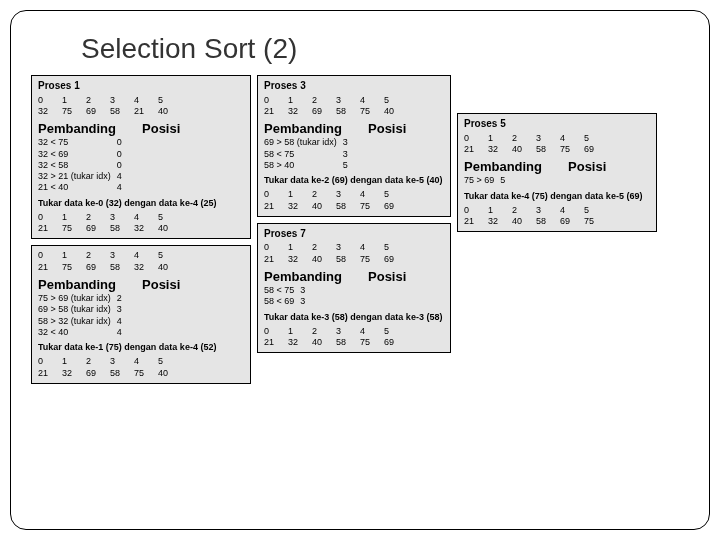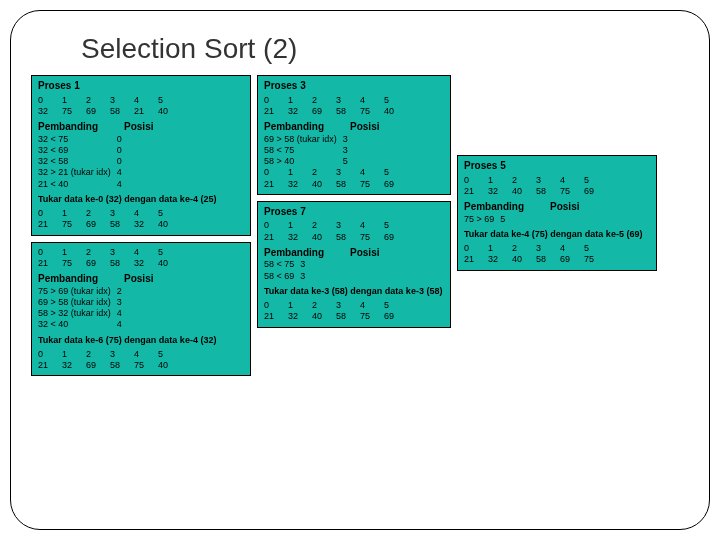--- a/index.html
+++ b/index.html
@@ -1,26 +1,26 @@
 <!DOCTYPE html>
 <html><head>
 <meta charset="utf-8">
 <style>
   body{margin:0;background:#fff;font-family:Arial,Helvetica,sans-serif;width:720px;height:540px;overflow:hidden}
-  .slide{position:relative;width:700px;height:520px;margin:10px;border:1px solid #000;border-radius:30px;box-sizing:border-box;padding:16px 20px 10px}
+  .slide{position:relative;width:700px;height:520px;margin:10px;border:1px solid #000;border-radius:16px;box-sizing:border-box;padding:16px 20px 10px}
   .title{font-size:28px;color:#333;margin:6px 0 10px 50px;font-weight:400}
   .cols{display:flex;gap:6px}
   .col{display:flex;flex-direction:column;gap:6px}
-  .c1{width:220px}.c2{width:194px}.c3{width:200px;margin-top:80px}
-  .box{border:1px solid #000;background:#14b8a6;padding:4px 6px;font-size:9px;line-height:1.25}
+  .c1{width:220px}.c2{width:194px}.c3{width:200px;margin-top:38px}
+  .box{border:1px solid #000;background:#e5e5e5;padding:4px 6px;font-size:9px;line-height:1.25}
   .btitle{font-weight:700;font-size:10px;margin-bottom:2px}
   table{border-collapse:collapse;font-size:9px}
   td{padding:0 6px 0 0;min-width:18px;text-align:left}
   .sub{display:flex;gap:26px;margin-top:4px}
-  .sh{font-weight:700;font-size:10px}
+  .sh{font-weight:700;font-size:13px}
   .swap{font-weight:700;font-size:9px;margin:4px 0 3px}
 </style>
 </head>
 <body>
 
 <div class="slide">
   <div class="title">Selection Sort (2)</div>
   <div class="cols">
 
     <div class="col c1">
@@ -135,21 +135,21 @@
           <tr>
                 <td>58 &gt; 32 (tukar idx)</td>
                 <td>4</td>
               </tr>
           <tr>
                 <td>32 &lt; 40</td>
                 <td>4</td>
               </tr>
         </tbody>
           </table>
-        <div class="swap">Tukar data ke-6 (75) dengan data ke-4 (32)</div>
+        <div class="swap">Tukar data ke-1 (75) dengan data ke-4 (52)</div>
         <table>
           <tbody>
               <tr>
                 <td>0</td>
                 <td>1</td>
                 <td>2</td>
                 <td>3</td>
                 <td>4</td>
                 <td>5</td>
               </tr>
@@ -202,20 +202,21 @@
           <tr>
                 <td>58 &lt; 75</td>
                 <td>3</td>
               </tr>
           <tr>
                 <td>58 &gt; 40</td>
                 <td>5</td>
               </tr>
         </tbody>
           </table>
+        <div class="swap">Tukar data ke-2 (69) dengan data ke-5 (40)</div>
         <table>
           <tbody>
               <tr>
                 <td>0</td>
                 <td>1</td>
                 <td>2</td>
                 <td>3</td>
                 <td>4</td>
                 <td>5</td>
               </tr>

